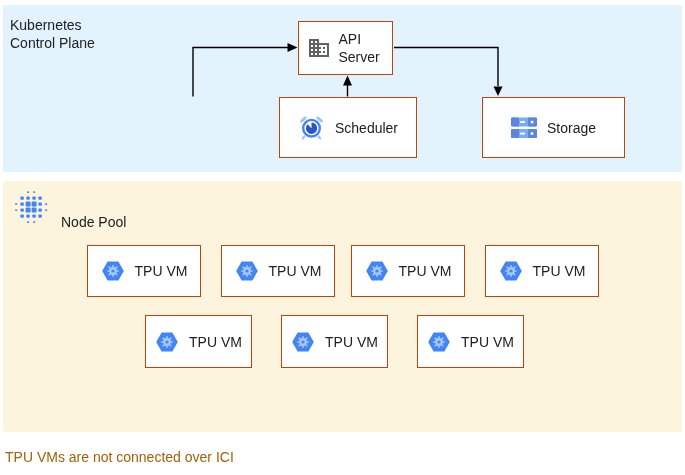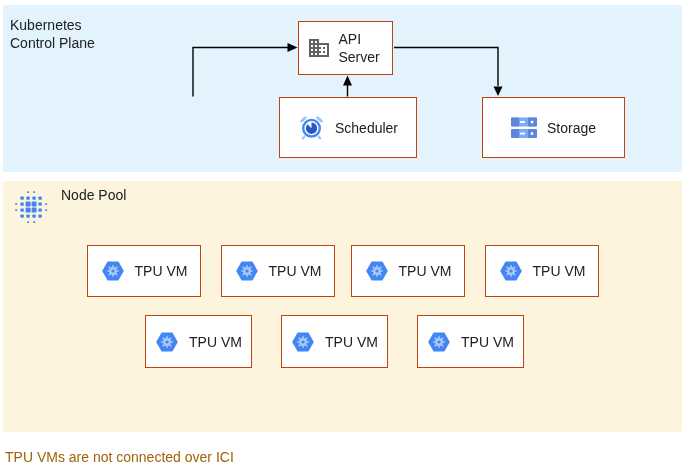--- a/index.html
+++ b/index.html
@@ -21,21 +21,21 @@
     left: 3px; top: 181px; width: 679px; height: 251px;
     background: #FCF4DC;
   }
   .panel-title {
     position: absolute;
     font-size: 14px;
     line-height: 18px;
     color: #202124;
   }
   .cp-title { left: 10px; top: 16px; width: 96px; text-align: left; }
-  .np-title { left: 61px; top: 186px; }
+  .np-title { left: 61px; top: 213px; }
   .np-icon { position: absolute; left: 12px; top: 189px; }
   .box {
     position: absolute;
     background: #ffffff;
     border: 1px solid #c2410c;
     display: flex;
     align-items: center;
     justify-content: center;
     gap: 10px;
     font-size: 14px;

